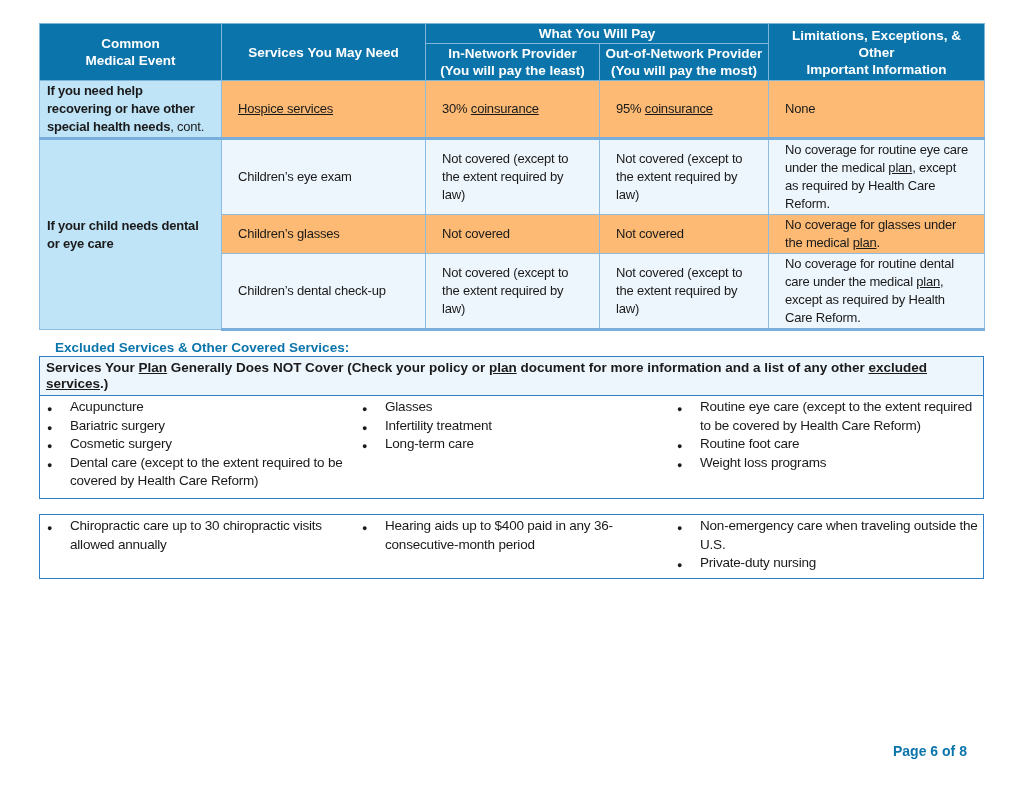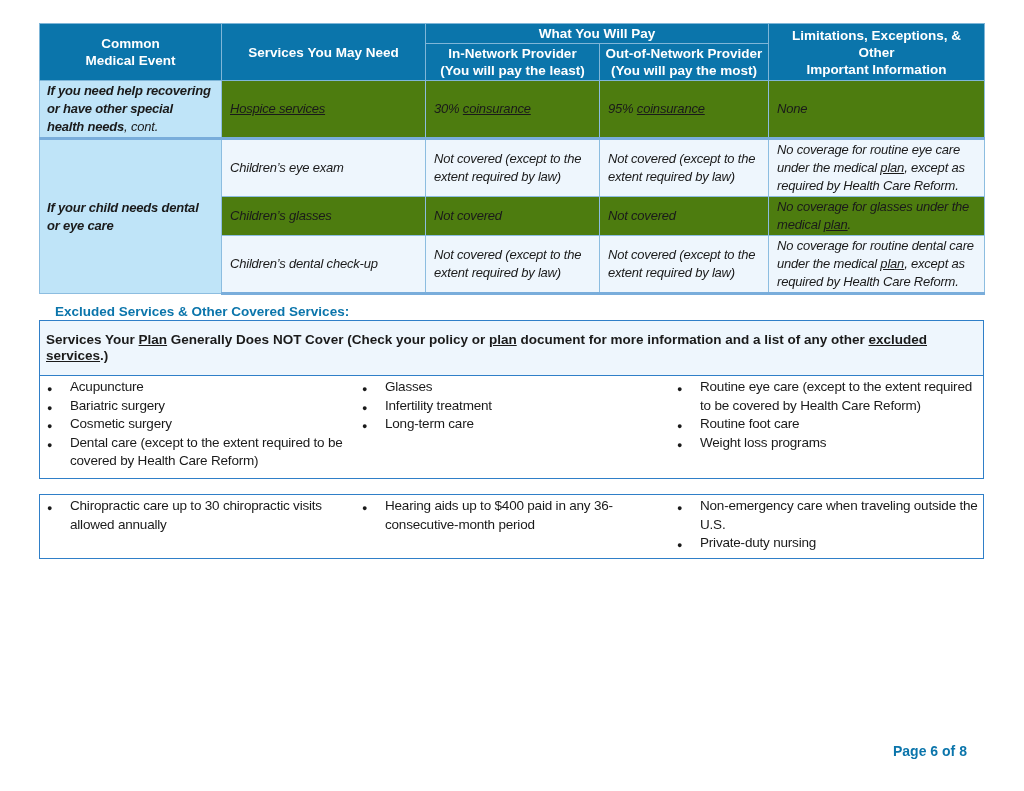--- a/index.html
+++ b/index.html
@@ -1,31 +1,31 @@
 <!DOCTYPE html>
 <html><head>
 <meta charset="utf-8">
 <style>
   html, body { margin: 0; padding: 0; background: #ffffff; }
   body { width: 1024px; height: 791px; position: relative; font-family: "Liberation Sans", sans-serif; color: #1a1a1a; }
   .page { position: absolute; left: 39px; top: 23px; width: 945px; }
 
   table.benefits { width: 945px; border-collapse: collapse; table-layout: fixed; font-size: 13px; }
   table.benefits th { background: #0b75ab; color: #ffffff; font-weight: bold; font-size: 13.5px; text-align: center; border: 1px solid #7fb6d8; padding: 1px 4px; line-height: 17px; }
-  table.benefits td { border: 1px solid #8cbde0; padding: 1px 8px; vertical-align: middle; line-height: 18px; letter-spacing: -0.2px; font-style: italic; }
+  table.benefits td { border: 1px solid #8cbde0; padding: 1px 16px; vertical-align: middle; line-height: 18px; letter-spacing: -0.2px; }
   td.event { background: #bfe4f8; font-weight: bold; padding-left: 7px !important; }
   td.event .norm { font-weight: normal; }
   tr.sect-sep td { border-bottom: 3px solid #79addb; }
   tr.shade td.c { background: #eef6fd; }
-  tr.white td.c { background: #4d7c0f; }
+  tr.white td.c { background: #fdba74; }
   u { text-decoration: underline; }
 
   .subhead { color: #0b75ab; font-weight: bold; font-size: 13.5px; margin: 9px 0 0 8px; line-height: 16px; padding-left: 8px; }
   .box { border: 1px solid #2f7fc8; width: 943px; }
-  .box .bh { background: #eef6fd; font-weight: bold; font-size: 13.5px; padding: 11px 6px; border-bottom: 1px solid #2f7fc8; line-height: 16px; }
+  .box .bh { background: #eef6fd; font-weight: bold; font-size: 13.5px; padding: 3px 6px; border-bottom: 1px solid #2f7fc8; line-height: 16px; }
   .box .cols { display: flex; padding: 2px 0 2px 0; }
   .box .col { flex: 0 0 auto; }
   .box .col1 { width: 315px; }
   .box .col2 { width: 315px; }
   .box .col3 { width: 313px; }
   .box ul { list-style: none; margin: 0; padding: 0; }
   .box li { position: relative; padding-left: 30px; font-size: 13.5px; line-height: 18.5px; letter-spacing: -0.2px; }
   .box li .bullet { position: absolute; left: 7px; top: 0; font-size: 12px; }
   .footer { position: absolute; left: 893px; top: 743px; color: #0b75ab; font-weight: bold; font-size: 14px; }
 </style>

